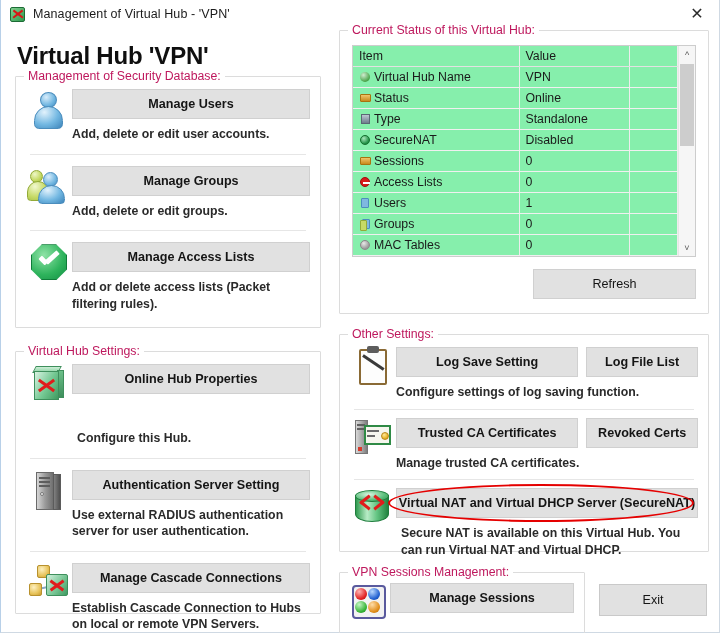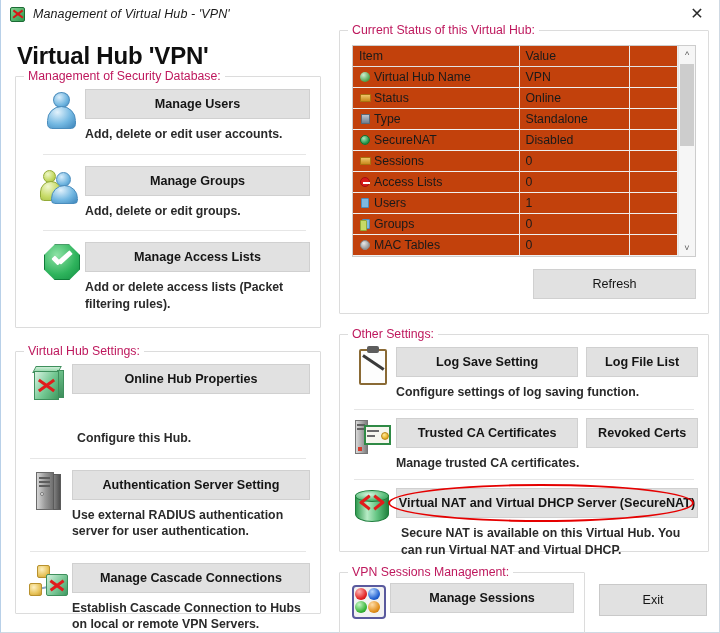--- a/index.html
+++ b/index.html
@@ -19,21 +19,21 @@
     border-bottom:1px solid #cfd9e3;
     background:#fff;
   }
   
   #titlebar {
     height:28px; display:flex; align-items:center;
     padding-left:8px; background:#fff;
     position:relative;
   }
   #titlebar .ticon { width:17px; height:17px; position:relative; flex:0 0 auto; margin-right:7px; }
-  #titlebar .title { font-size:12.5px; color:#1b1b1b; letter-spacing:.1px;font-style:italic; }
+  #titlebar .title { font-size:12.5px; color:#1b1b1b; letter-spacing:.1px; }
   #closebtn {
     position:absolute; right:0; top:0; width:44px; height:28px;
     display:flex; align-items:center; justify-content:center;
     font-size:16px; color:#2b2b2b; line-height:1; cursor:default;
   }
   
   #body { position:absolute; top:28px; left:0; right:0; bottom:0; }
   #h1 {
     position:absolute; left:16px; top:14px;
     font-size:24px; font-weight:bold; color:#0f0f0f; letter-spacing:-.2px;
@@ -60,21 +60,21 @@
     font-size:12.6px; color:#151515;
     display:flex; align-items:center; justify-content:center;
     cursor:default; user-select:none;
   }
   .btnrow { display:flex; gap:8px; }
   .desc { font-size:12.3px; color:#2a2a2a; line-height:1.35; margin:7px 0 0 0; }
   .sep { height:1px; background:#e6e6e6; margin:11px 4px 11px 4px; }
 
   
   .tablewrap {
-    border:1px solid #cdcdcd; background:#c2410c;
+    border:1px solid #cdcdcd; background:#86efac;
     height:212px; position:relative; overflow:hidden; display:flex;
   }
   table.status { border-collapse:collapse; width:100%; table-layout:fixed; }
   table.status col.c1 { width:166px; }
   table.status col.c2 { width:110px; }
   table.status col.c3 { width:auto; }
   table.status th, table.status td {
     font-weight:normal; text-align:left;
     font-size:12.3px; color:#1a1a1a;
     height:20px; line-height:20px;
@@ -249,21 +249,21 @@
     </span>
     <span class="title">Management of Virtual Hub - 'VPN'</span>
     <div id="closebtn">✕</div>
   </div>
 
   <div id="body">
     <div id="h1">Virtual Hub 'VPN'</div>
 
     <div class="col-left">
 
-      <div class="group" style="height:252px;padding-left:13px;">
+      <div class="group" style="height:252px;">
         <div class="glabel">Management of Security Database:</div>
         <div class="ginner">
 
           <div class="row">
             <div class="ricon">
                 <span class="ic ic-user">
                   <span class="head"></span>
                   <span class="bod"></span>
                 </span>
               </div>

